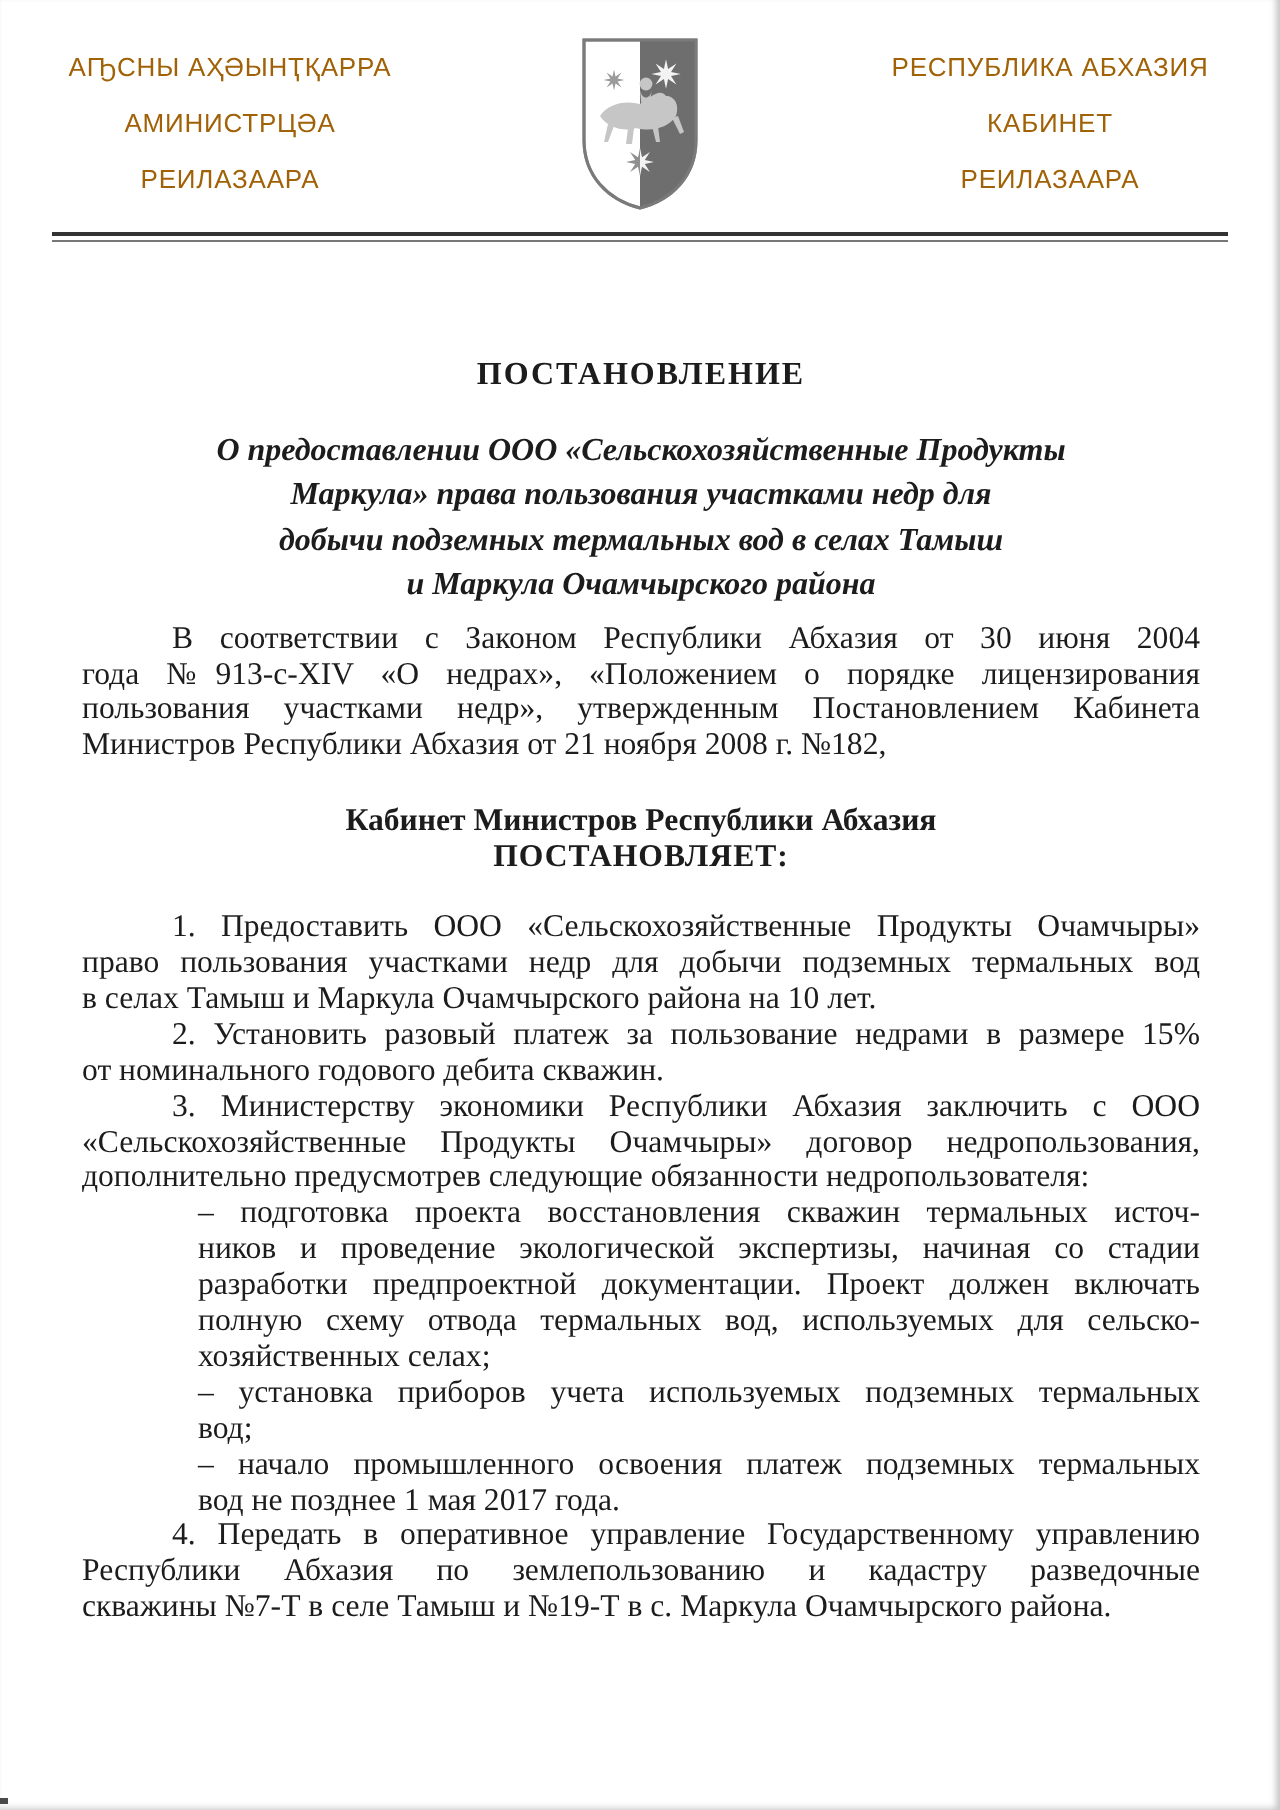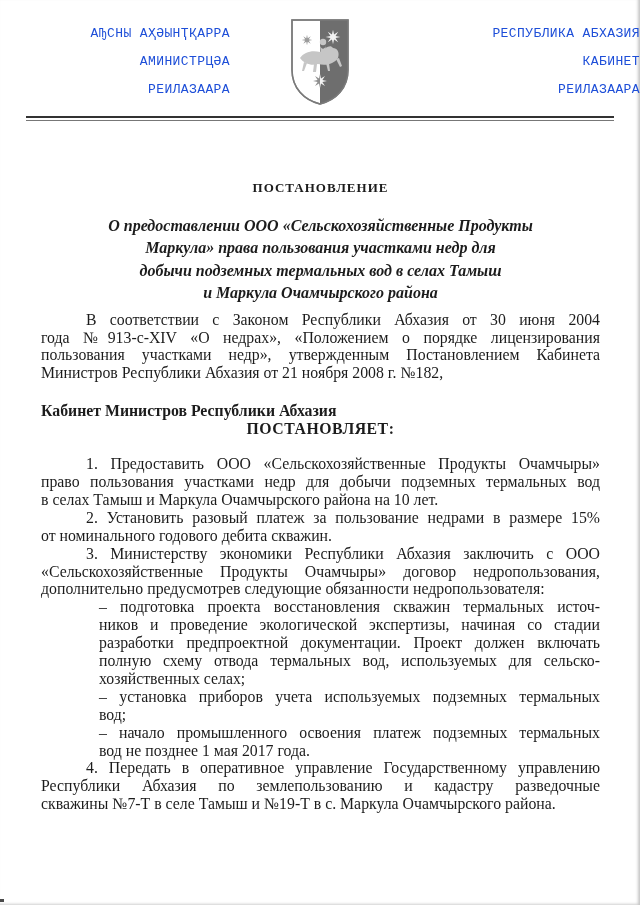--- a/index.html
+++ b/index.html
@@ -5,34 +5,34 @@
   html,body{margin:0;padding:0;background:#e8e8e8;}
   .page{
     width:640px;height:905px;margin:0 auto;position:relative;overflow:hidden;
     background:#ffffff;color:#1c1c1c;
     font-family:"Liberation Serif","DejaVu Serif",serif;
     box-shadow:inset -4px 0 3px -2px #c6c6c6, inset 0 -3px 3px -2px #cfcfcf;
   }
   
   .letterhead{display:grid;grid-template-columns:230px 1fr 230px;padding-top:20px;height:86px;}
   .lh-col{
-    font-family:Liberation Mono, monospace;
-    font-size:13px;letter-spacing:.4px;color:#1d4ed8;text-align:right;
+    font-family:Liberation Sans, sans-serif;
+    font-size:13px;letter-spacing:.4px;color:#a16207;text-align:center;
   }
   .lh-line{line-height:28px;white-space:nowrap;}
   .lh-center{display:flex;justify-content:center;align-items:flex-start;margin-top:-2px;}
   .double-rule{margin:10px 26px 0;border-top:2px solid #333;border-bottom:1px solid #777;height:2px;}
   
   .doc-body{margin:0 40px 0 41px;font-size:15.8px;line-height:17.9px;}
-  .title{margin:56px 0 0;text-align:center;font-size:13px;line-height:22px;font-weight:bold;letter-spacing:1px;}
+  .title{margin:56px 0 0;text-align:center;font-size:16px;line-height:22px;font-weight:bold;letter-spacing:1px;}
   .subject{margin-top:16px;font-weight:bold;font-size:16px;}
   .subject .ln{line-height:22.4px;text-align:center;font-style:italic;}
   .para{margin:0;}
   .preamble{margin-top:6px;}
-  .authority{margin-top:20px;text-align:left;font-weight:bold;}
+  .authority{margin-top:20px;text-align:center;font-weight:bold;}
   .resolves{text-align:center;font-weight:bold;letter-spacing:.5px;}
   .ops{margin-top:17px;}
   .ln{display:block;}
   .j{text-align:justify;text-align-last:justify;}
   .ind{text-indent:45px;}
   .sub{margin-left:58px;}
   .speck{position:absolute;left:0;bottom:3px;width:4px;height:3px;background:#4a4a4a;}
 </style>
 </head>
 <body>

